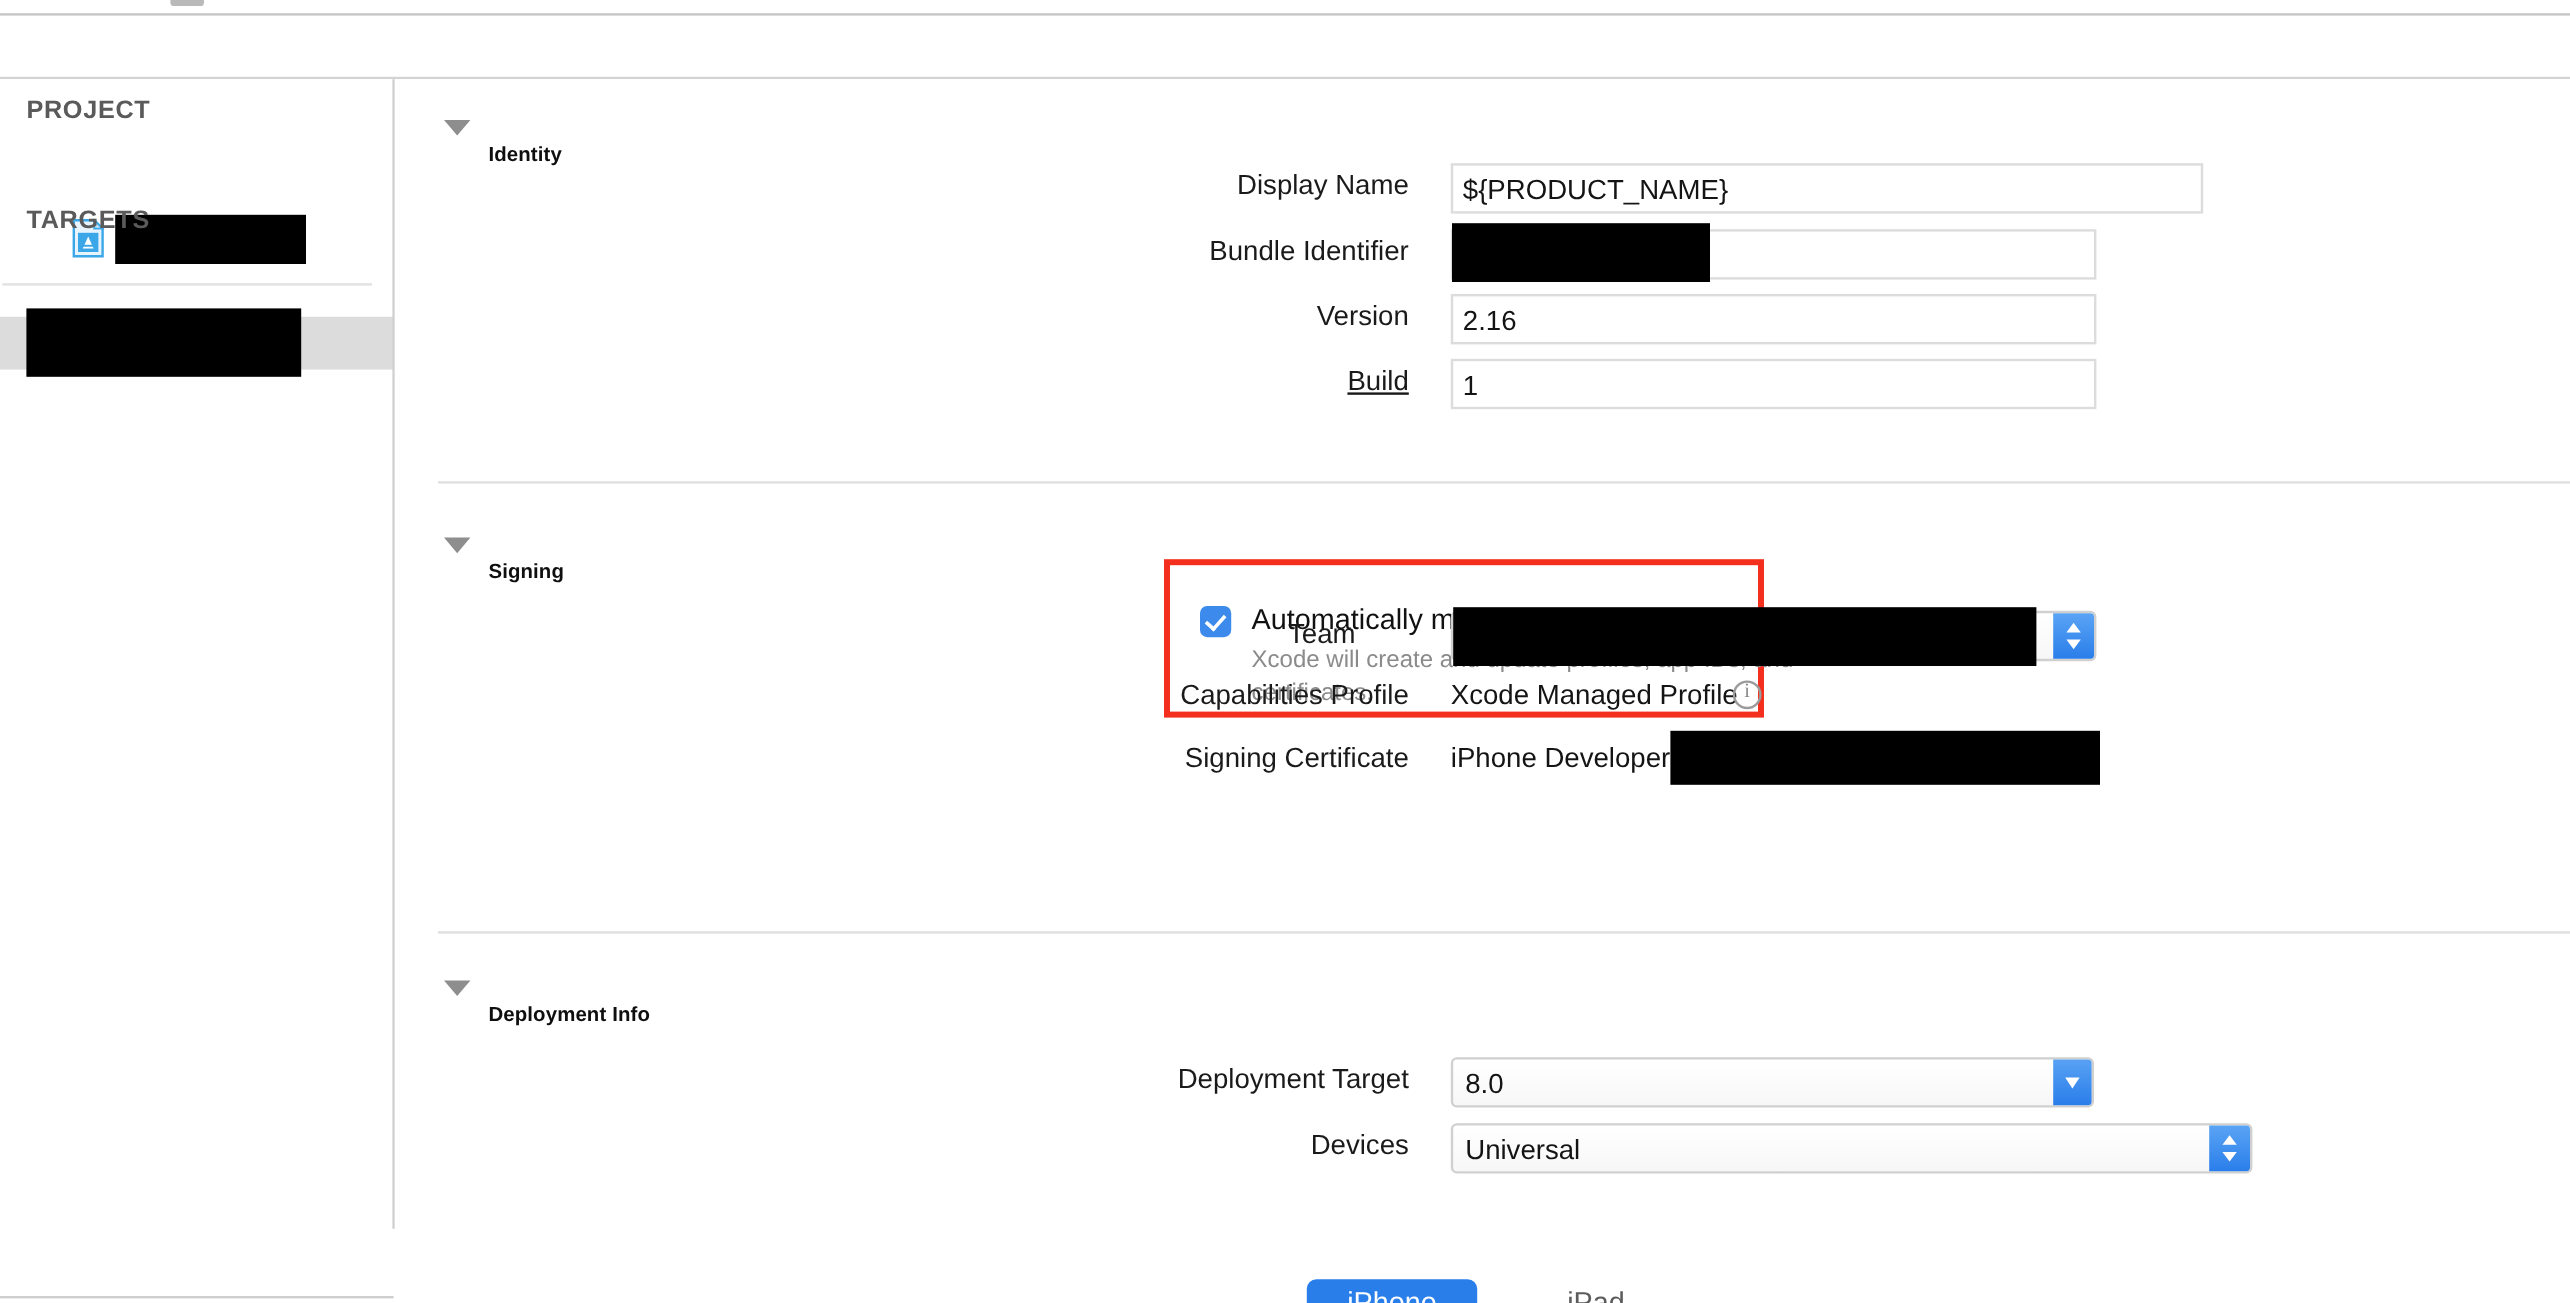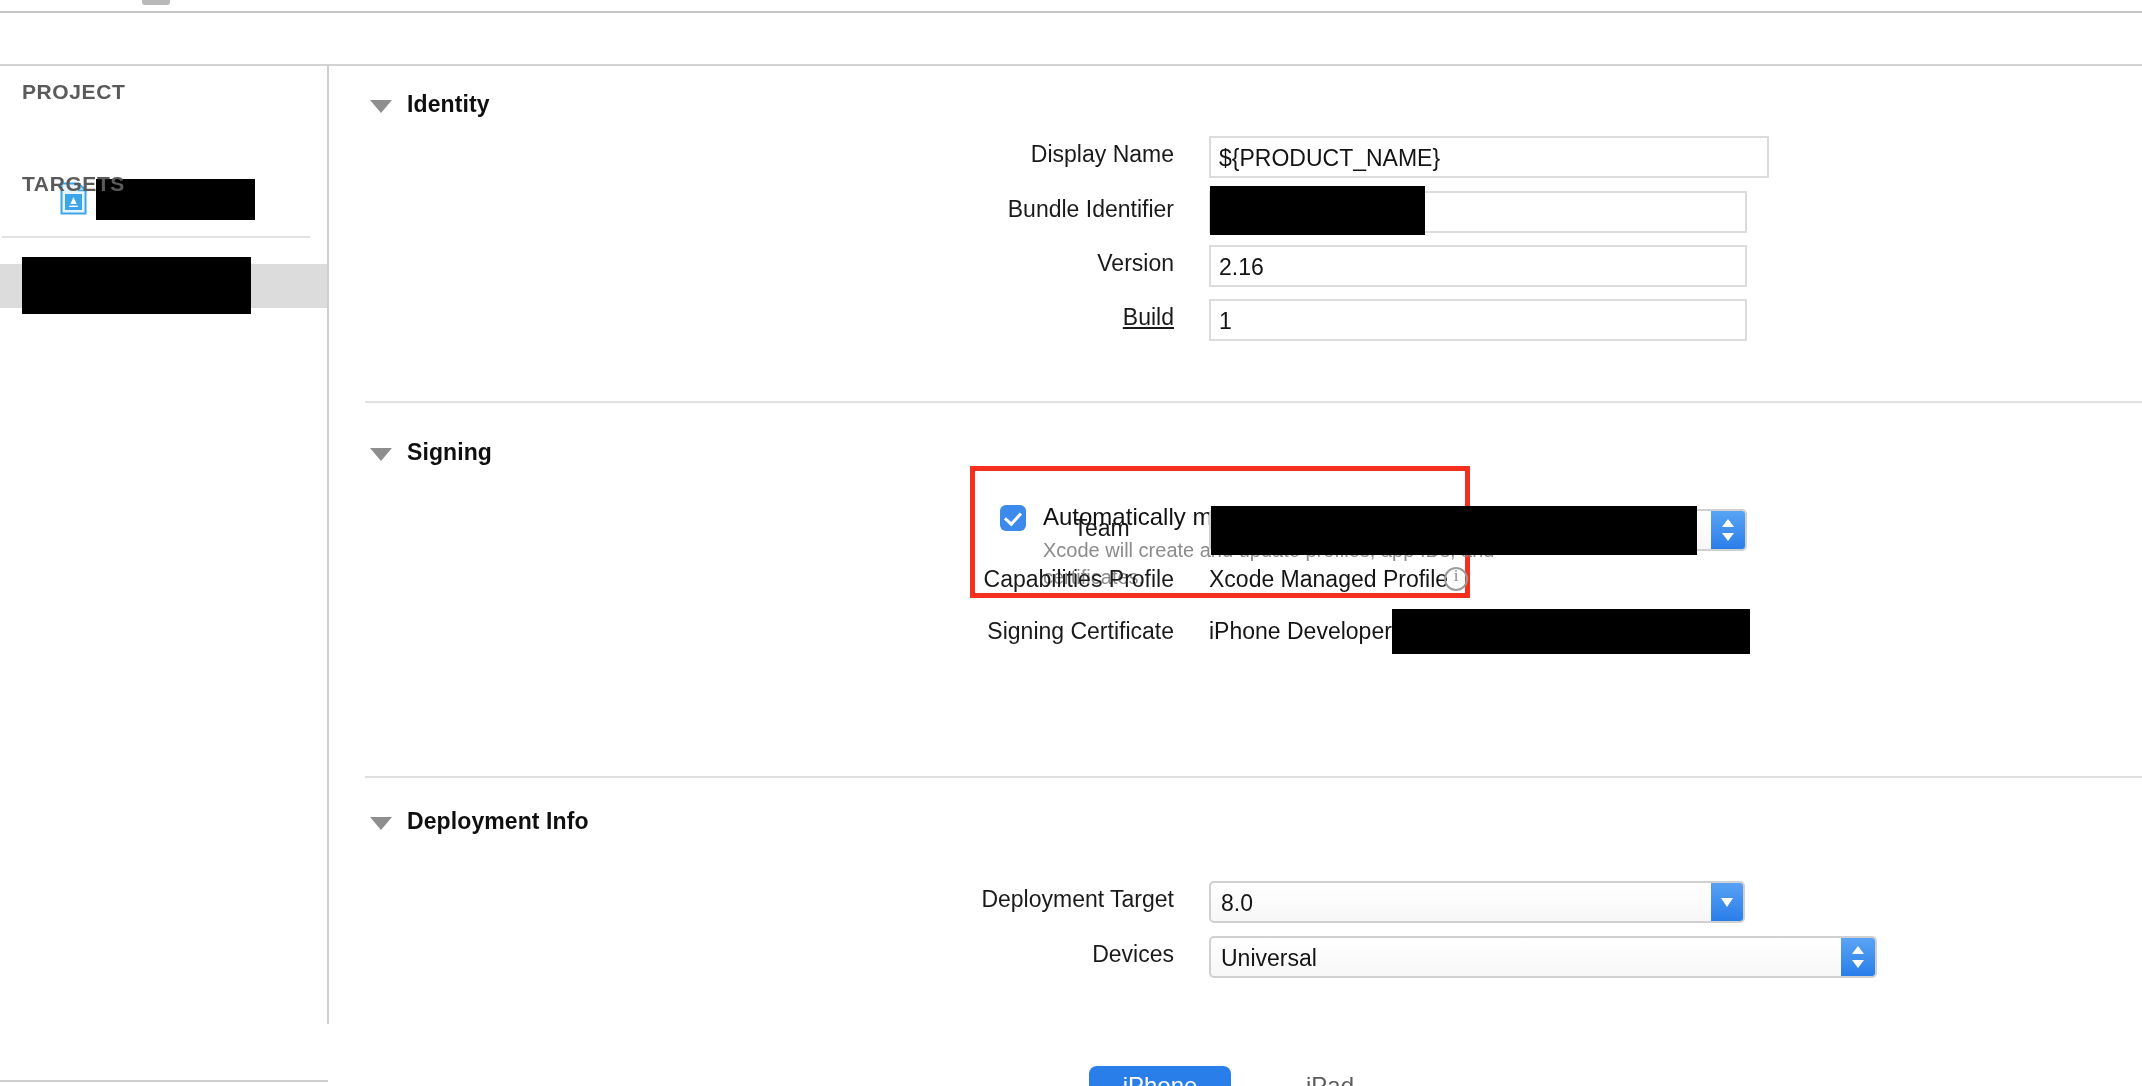--- a/index.html
+++ b/index.html
@@ -146,24 +146,25 @@
 
   
   .editor {
     position: absolute; left: 329px; top: 66px;
     width: 1813px; height: 1020px;
     background: #ffffff;
   }
 
   .section-title {
     position: absolute;
-    font-size: 23px;
+    font-size: 17px;
     font-weight: bold;
     color: #0f0f0f;
     letter-spacing: 0.1px;
+    margin-top: 28px;
   }
   .disclosure {
     position: absolute;
     width: 0; height: 0;
     border-left: 11px solid transparent;
     border-right: 11px solid transparent;
     border-top: 13px solid #8e8e8e;
     cursor: pointer;
   }
 
@@ -364,21 +365,21 @@
     
   </div>
   <div class="bottom-hairline"></div>
 
   <div class="editor">
 
     <div class="disclosure" style="left:41px; top:34px;"></div>
     <div class="section-title" style="left:78px; top:25px;">Identity</div>
 
     <div class="field-label" style="left:640px; top:75px; width:205px;">Display Name</div>
-    <div class="textfield" style="left:880px; top:70px; width:560px;">
+    <div class="textfield" style="left:880px; top:70px; width:627px;">
       <span>${PRODUCT_NAME}</span>
     </div>
 
     <div class="field-label" style="left:600px; top:130px; width:245px;">Bundle Identifier</div>
     <div class="textfield" style="left:880px; top:125px; width:538px;"></div>
     <span class="redact" style="position:absolute; left:881px; top:120px; width:215px; height:49px;"></span>
 
     <div class="field-label" style="left:680px; top:184px; width:165px;">Version</div>
     <div class="textfield" style="left:880px; top:179px; width:538px;">
       <span>2.16</span>

